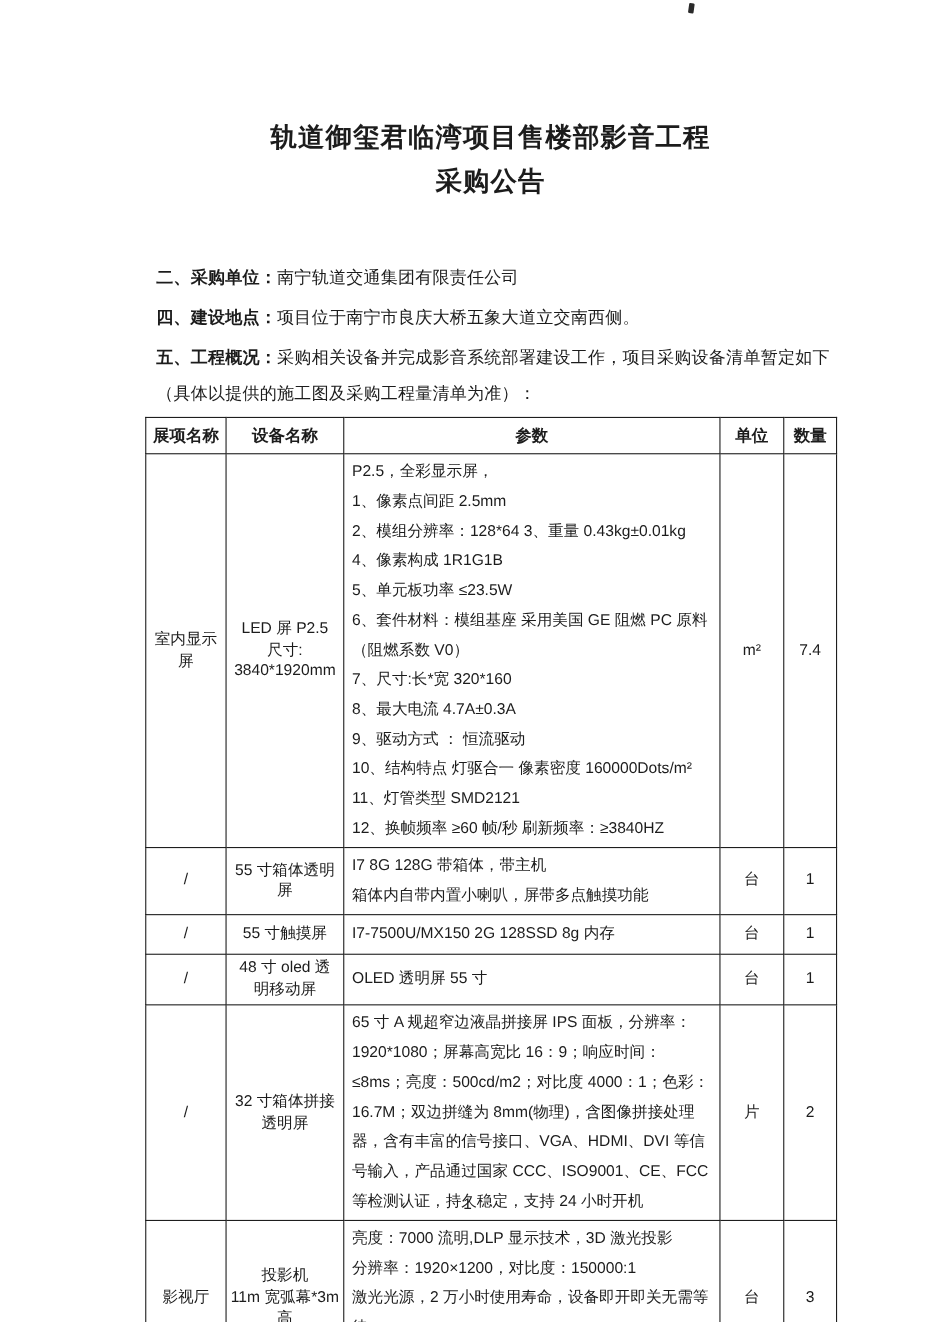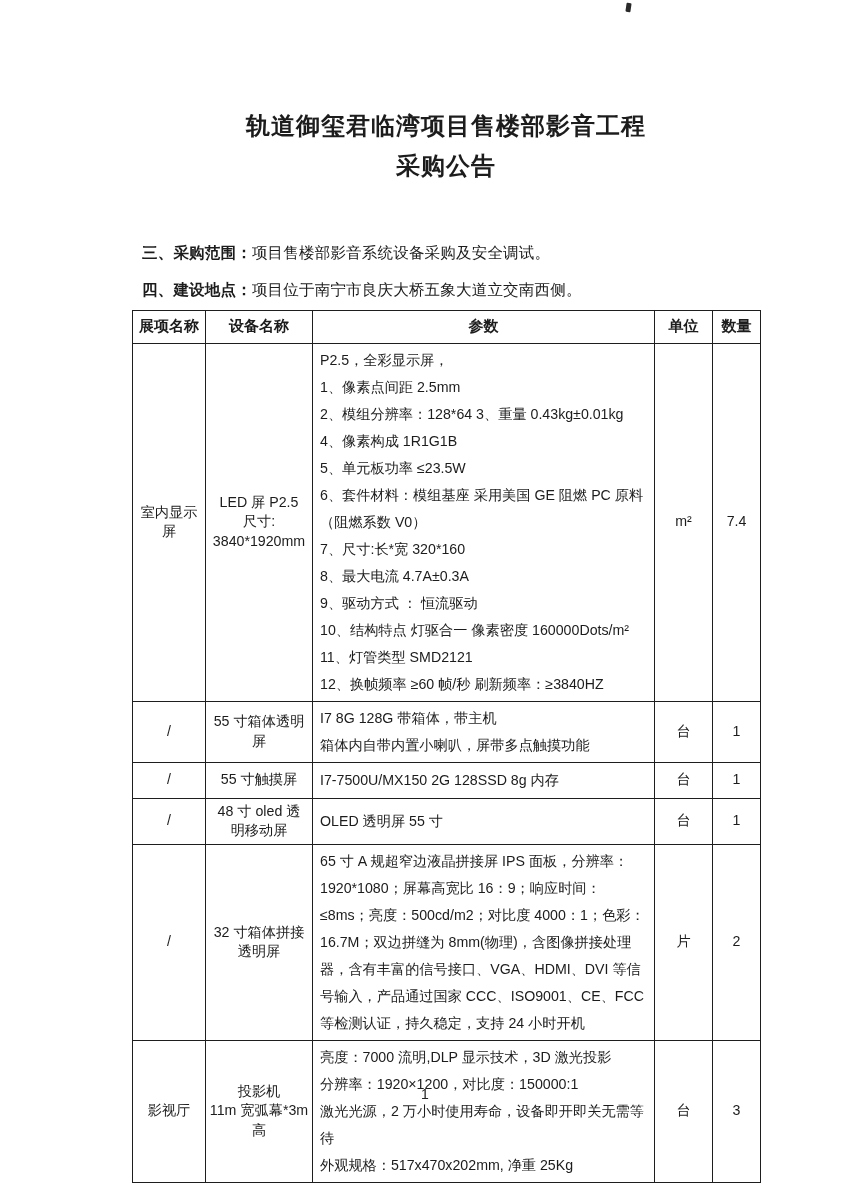--- a/index.html
+++ b/index.html
@@ -93,22 +93,23 @@
   <div class="scan-speck"></div>
 
   <div class="doc">
 
     <div class="title-block">
       <div>轨道御玺君临湾项目售楼部影音工程</div>
       <div>采购公告</div>
     </div>
 
     <div class="clauses">
-      <p class="clause"><span class="lbl">三、采购范围：</span><span>项目售楼部影音系统设备采购及安全调试。</span></p>
+      <p class="clause"><span class="lbl">二、采购单位：</span><span>南宁轨道交通集团有限责任公司</span></p>
       <p class="clause"><span class="lbl">四、建设地点：</span><span>项目位于南宁市良庆大桥五象大道立交南西侧。</span></p>
+      <p class="clause"><span class="lbl">五、工程概况：</span><span>采购相关设备并完成影音系统部署建设工作，项目采购设备清单暂定如下（具体以提供的施工图及采购工程量清单为准）：</span></p>
     </div>
 
     <table class="spec">
       <colgroup>
           <col class="c1">
           <col class="c2">
           <col class="c3">
           <col class="c4">
           <col class="c5">
         </colgroup>

